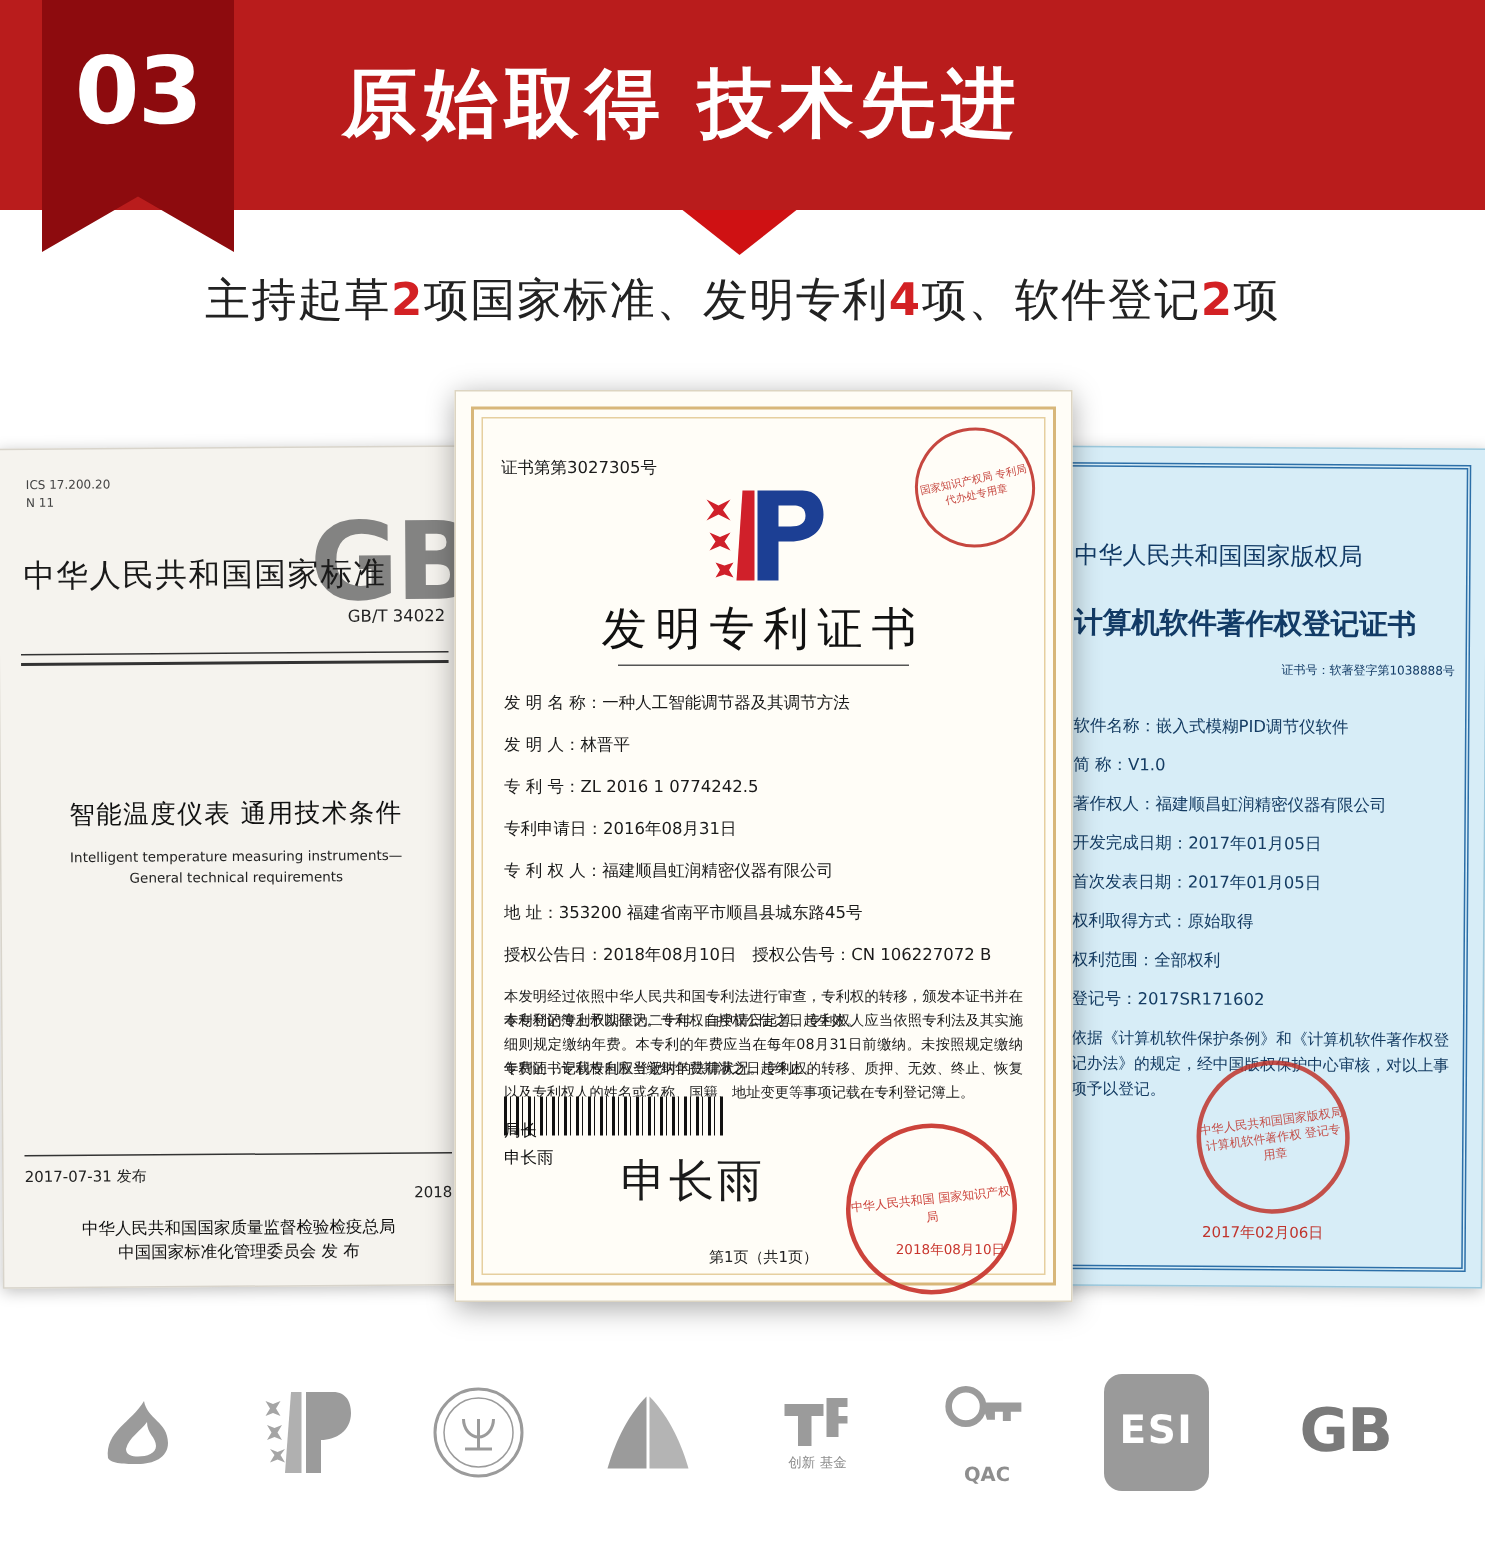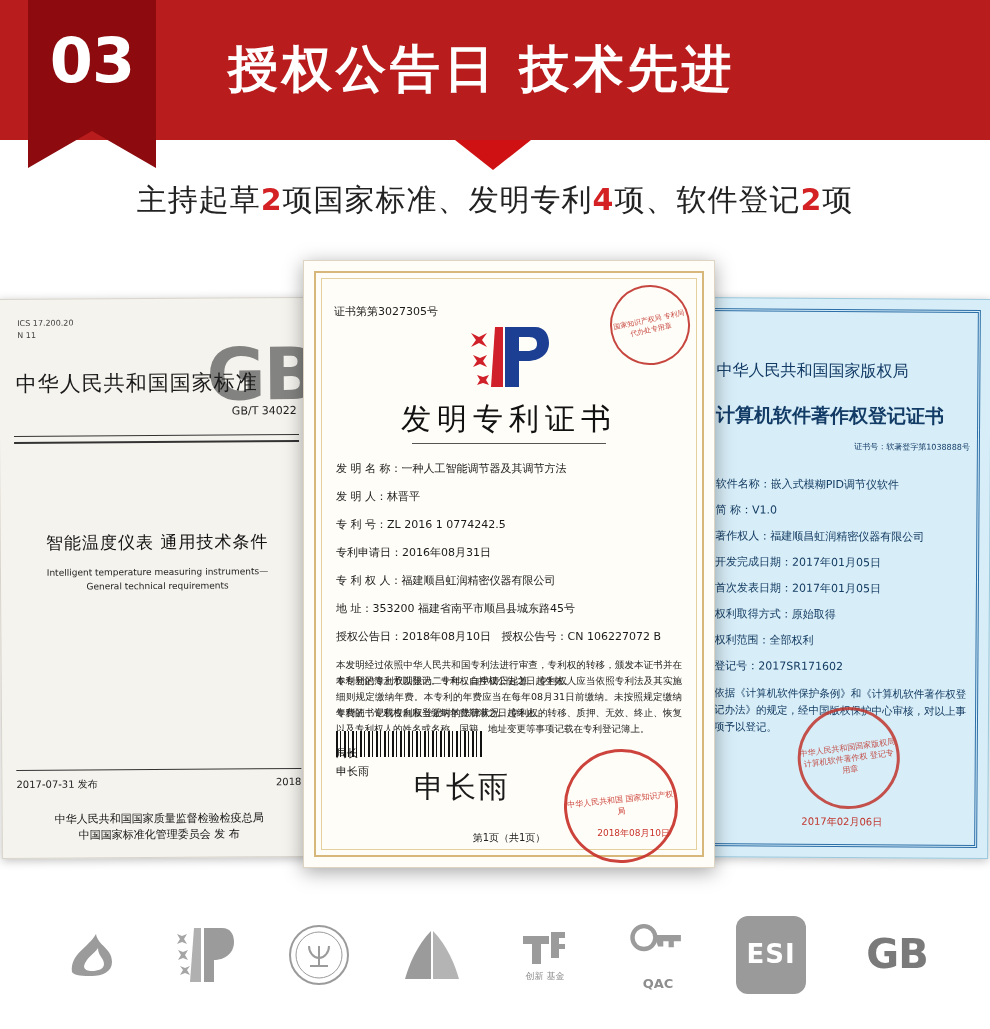--- a/index.html
+++ b/index.html
@@ -110,21 +110,21 @@
     font-size:17px;color:#111;white-space:nowrap;letter-spacing:1px;
   }
   .cert-left .main-en{
     position:absolute;left:50%;transform:translateX(-50%);top:266px;
     font-size:9px;color:#222;text-align:center;line-height:14px;width:300px;
   }
   .cert-left .date-left{
     position:absolute;left:14px;top:478px;font-size:10px;color:#222;
   }
   .cert-left .date-right{
-    position:absolute;right:14px;top:478px;font-size:10px;color:#222;
+    position:absolute;right:14px;top:492px;font-size:10px;color:#222;
   }
   .cert-left .issuer{
     position:absolute;left:50%;transform:translateX(-50%);top:512px;
     font-size:11px;color:#111;text-align:center;line-height:16px;white-space:nowrap;
   }
   
   .cert-right{
     right:0;top:38px;
     width:300px;height:560px;
     background:#d7edf7;
@@ -266,21 +266,21 @@
     flex-direction:column;font-size:9px;color:#8e8e8e;
   }
 </style>
 </head>
 <body>
 
 <div class="banner">
   <div class="banner-number-box">
     <span class="banner-number">03</span>
   </div>
-  <div class="banner-title">授权公告日  技术先进</div>
+  <div class="banner-title">原始取得  技术先进</div>
   <div class="banner-notch"></div>
 </div>
 
 <div class="subtitle-wrap">
   <div class="subtitle">
     <span>主持起草</span><span class="num">2</span><span>项国家标准、发明专利</span><span class="num">4</span><span>项、软件登记</span><span class="num">2</span><span>项</span>
   </div>
 </div>
 
 <div class="certs">

